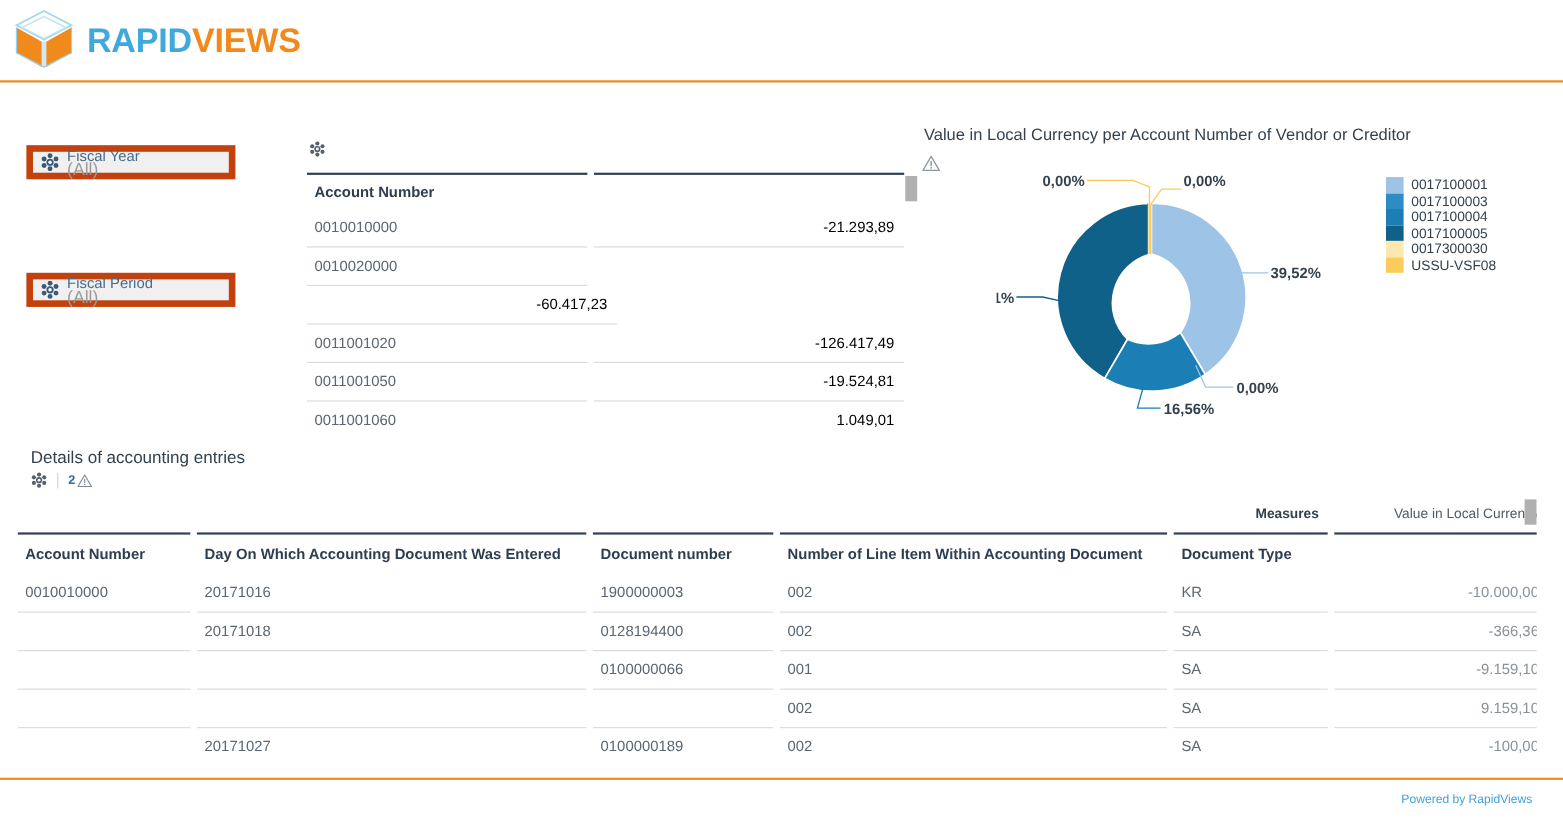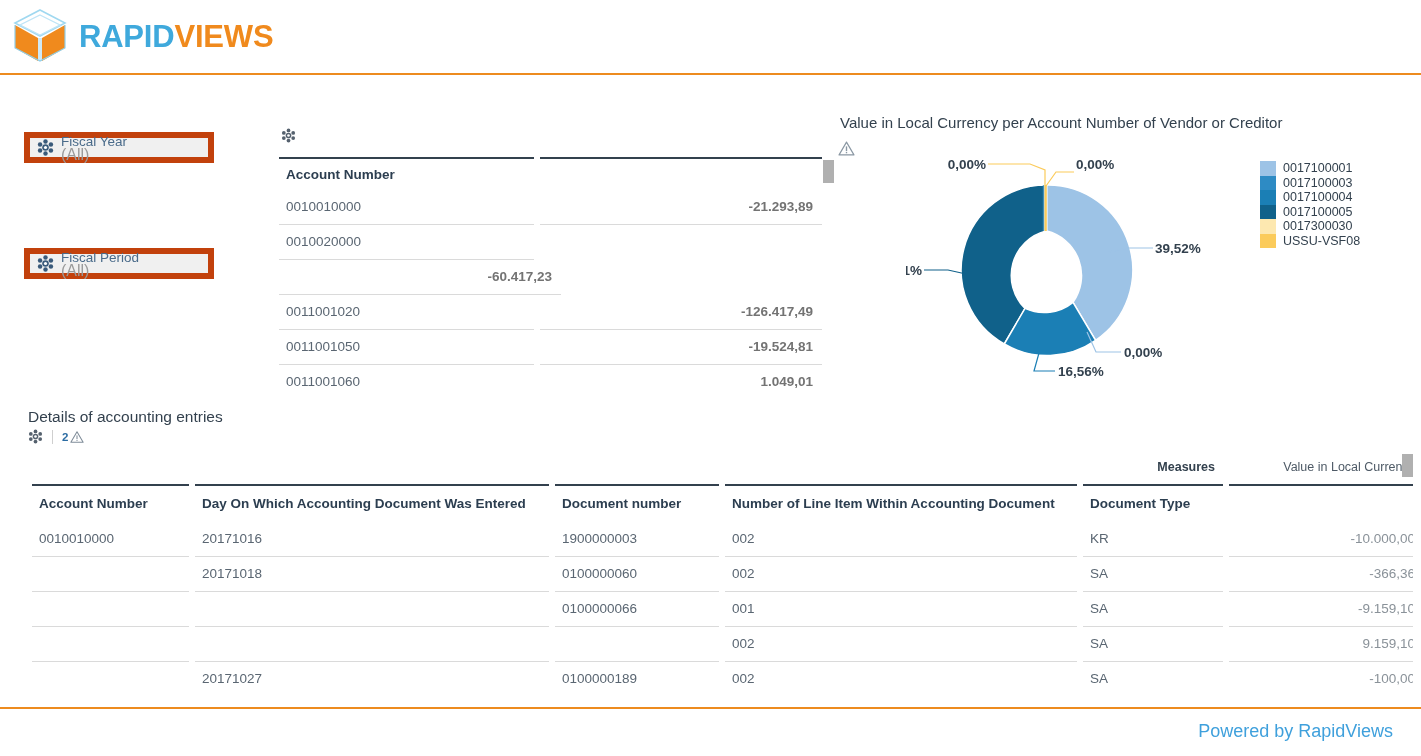--- a/index.html
+++ b/index.html
@@ -71,21 +71,21 @@
     height: 33px; line-height: 31px;
     font-size: 13.5px; font-weight: bold; color: #2C3E50;
   }
   .tt-head .tt-c1 { margin-right: 6px; }
   .tt-data .tt-c1, .tt-data .tt-c2 {
     border-bottom: 1px solid #DADADA;
     height: 35px; line-height: 34px;
     font-size: 13.5px; color: #6E7B87;
   }
   .tt-data .tt-c1 { margin-right: 6px; color: #5A6672; }
-  .tt-data .tt-c2 { color: #737373; font-weight: bold; }
+  .tt-data .tt-c2 { color: #000000; }
   #tt-scroll-track {
     position: absolute; right: 0px; top: 29px;
     width: 11px; height: 233px; background: #ffffff;
   }
   #tt-scroll-thumb {
     position: absolute; right: 0px; top: 32px;
     width: 11px; height: 23px; background: #B0B0B0;
   }
 
   
@@ -119,21 +119,21 @@
   #details-gear { width: 15px; height: 15px; }
   .toolbar-sep { width: 1px; height: 14px; background: #CFCFCF; }
   #details-warn-count {
     display: flex; align-items: center; gap: 2px;
     font-size: 11.5px; font-weight: bold; color: #2B6CA3;
   }
   #details-warn-count svg { width: 14px; height: 14px; }
 
   
   #bottom-table {
-    position: absolute; left: 32px; top: 452px;
+    position: absolute; left: 16px; top: 452px;
     width: 1381px; height: 238px;
     overflow: hidden;
   }
   .bt-row { display: flex; }
   .bt-cell { flex: 0 0 auto; }
   .w-acct { width: 157px; }
   .w-day  { width: 354px; }
   .w-doc  { width: 164px; }
   .w-line { width: 352px; }
   .w-type { width: 140px; }
@@ -175,21 +175,21 @@
   }
 
   
   #footer {
     position: absolute; left: 0; bottom: 0;
     width: 1421px; height: 49px;
     border-top: 2px solid #ED8B1F;
   }
   #footer-text {
     position: absolute; right: 28px; top: 12px;
-    font-size: 18px; color: #3FA0DC;
+    font-size: 11px; color: #3FA0DC;
   }
 </style>
 </head>
 <body>
 
 <div id="app">
 
   <div id="header">
     <div id="logo-wrap">
       <svg id="logo-mark" viewBox="0 0 60 58">
@@ -420,21 +420,21 @@
       <div class="bt-cell w-type">KR</div>
       <div class="gap"></div>
       <div class="bt-cell w-val">-10.000,00</div>
     </div>
 
     <div class="bt-row bt-data">
       <div class="bt-cell w-acct"></div>
       <div class="gap"></div>
       <div class="bt-cell w-day">20171018</div>
       <div class="gap"></div>
-      <div class="bt-cell w-doc">0100000060</div>
+      <div class="bt-cell w-doc">0128194400</div>
       <div class="gap"></div>
       <div class="bt-cell w-line">002</div>
       <div class="gap"></div>
       <div class="bt-cell w-type">SA</div>
       <div class="gap"></div>
       <div class="bt-cell w-val">-366,36</div>
     </div>
 
     <div class="bt-row bt-data">
       <div class="bt-cell w-acct"></div>

